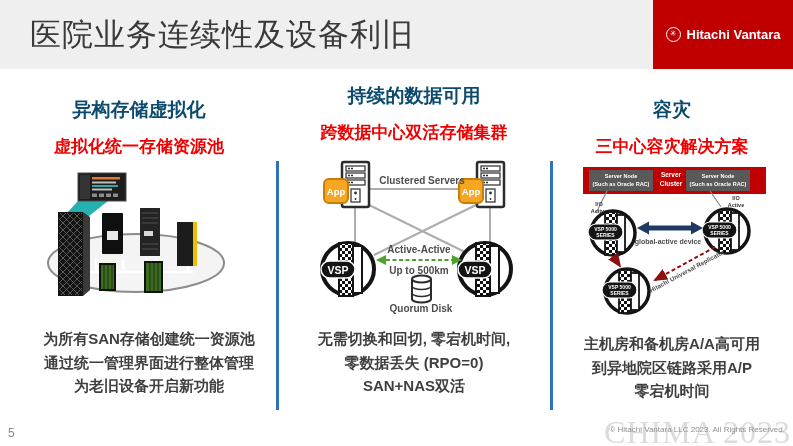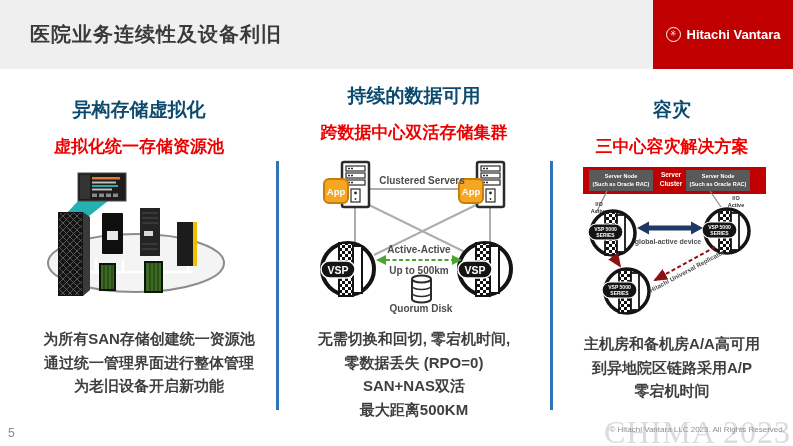--- a/index.html
+++ b/index.html
@@ -1,21 +1,21 @@
 <!DOCTYPE html>
 <html><head>
 <meta charset="utf-8">
 <style>
   html,body{margin:0;padding:0;background:#fff;}
   .slide{position:relative;width:793px;height:446px;background:#ffffff;overflow:hidden;
          font-family:"Liberation Sans",sans-serif;}
   
   .hdr-band{position:absolute;left:0;top:0;width:100%;height:69px;background:#EFEFEF;}
   .hdr-title{position:absolute;left:30px;top:0;height:69px;line-height:69px;
-             font-size:20px;font-weight:700;color:#3A3A3A;letter-spacing:1px;}
+             font-size:31px;font-weight:400;color:#3A3A3A;letter-spacing:1px;}
   .brand-block{position:absolute;right:0;top:0;width:140px;height:69px;background:#C00000;
                display:flex;align-items:center;justify-content:center;gap:6px;}
   .brand-mark{width:13px;height:13px;border:1.5px solid #fff;border-radius:50%;
               color:#fff;font-size:8px;line-height:11px;text-align:center;flex:0 0 auto;}
   .brand-name{color:#ffffff;font-size:13px;font-weight:700;}
   
   .col{position:absolute;text-align:center;}
   .col1{left:10px;top:97px;width:258px;}
   .col2{left:286px;top:83px;width:256px;}
   .col3{left:556px;top:97px;width:232px;}
@@ -255,21 +255,20 @@
 
   <div class="bullets b1">
     <div>为所有SAN存储创建统一资源池</div>
     <div>通过统一管理界面进行整体管理</div>
     <div>为老旧设备开启新功能</div>
   </div>
   <div class="bullets b2">
     <div>无需切换和回切, 零宕机时间,</div>
     <div>零数据丢失 (RPO=0)</div>
     <div>SAN+NAS双活</div>
-    <div>最大距离500KM</div>
   </div>
   <div class="bullets b3">
     <div>主机房和备机房A/A高可用</div>
     <div>到异地院区链路采用A/P</div>
     <div>零宕机时间</div>
   </div>
 
   <div class="watermark">CHIMA 2023</div>
   <div class="pageno">5</div>
   <div class="copyright">© Hitachi Vantara LLC 2023. All Rights Reserved.</div>

